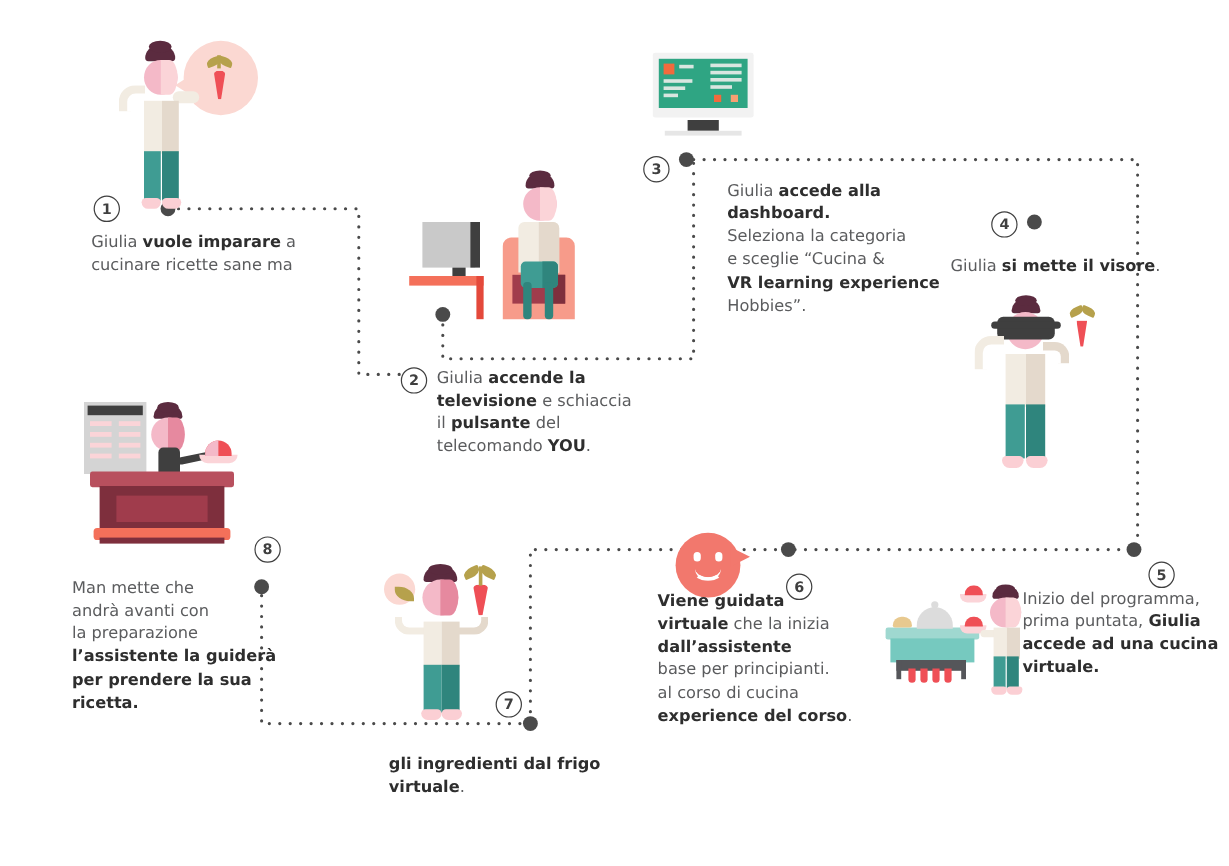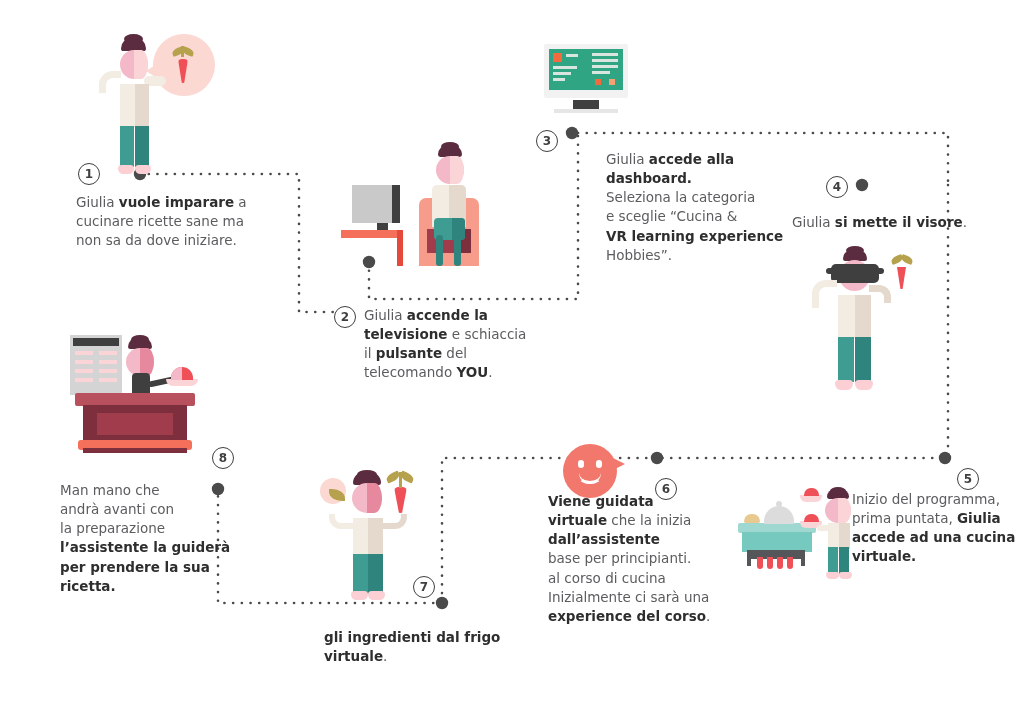--- a/index.html
+++ b/index.html
@@ -100,21 +100,20 @@
     <div class="r pantsL" style="left:22px;top:100px;width:14px;height:41px;"></div>
     <div class="r pantsD" style="left:37px;top:100px;width:14px;height:41px;"></div>
     <div class="r foot" style="left:20px;top:139px;width:16px;height:9px;border-radius:4px 4px 6px 6px;"></div>
     <div class="r foot" style="left:37px;top:139px;width:16px;height:9px;border-radius:4px 4px 6px 6px;"></div>
   </div>
 
   <div class="badge" style="left:78px;top:163px;">1</div>
   <div class="caption" style="left:76px;top:193px;width:200px;">
       <div><span>Giulia </span><b>vuole imparare</b><span> a</span></div>
       <div><span>cucinare ricette sane ma</span></div>
-      <div><span>non sa da dove iniziare.</span></div>
     </div>
 
   <div class="art" style="left:340px;top:142px;width:160px;height:122px;">
 
     <div class="r" style="left:12px;top:43px;width:44px;height:38px;background:#c9c9c9;"></div>
     <div class="r" style="left:52px;top:43px;width:8px;height:38px;background:#3f3f3f;"></div>
     <div class="r" style="left:37px;top:81px;width:11px;height:9px;background:#3f3f3f;"></div>
     <div class="r" style="left:1px;top:88px;width:62px;height:8px;background:#f4705a;"></div>
     <div class="r" style="left:57px;top:88px;width:6px;height:36px;background:#e4493b;"></div>
 
@@ -251,21 +250,20 @@
     <div class="r" style="left:15px;top:25px;width:24px;height:15px;border:3.5px solid #ffffff;border-top-color:transparent;border-left-color:transparent;border-right-color:transparent;border-radius:50%;box-sizing:border-box;transform:rotate(0deg);"></div>
   </div>
 
   <div class="badge" style="left:655px;top:478px;">6</div>
   <div class="caption" style="left:548px;top:492px;width:185px;">
       <div><b>Viene guidata</b></div>
       <div><b>virtuale</b><span> che la inizia</span></div>
       <div><b>dall’assistente</b></div>
       <div><span>base per principianti.</span></div>
       <div><span>al corso di cucina</span></div>
-      <div><span>Inizialmente ci sarà una</span></div>
       <div><b>experience del corso</b><span>.</span></div>
     </div>
 
   <div class="art" style="left:320px;top:470px;width:115px;height:128px;">
 
     <div class="r" style="left:0px;top:8px;width:26px;height:26px;border-radius:50%;background:#fbd8d2;"></div>
     <div class="r" style="left:9px;top:19px;width:16px;height:12px;background:#b6a14c;border-radius:0 80% 0 80%;"></div>
     <div class="r hair" style="left:33px;top:2px;width:28px;height:13px;border-radius:14px 14px 3px 3px;"></div>
     <div class="r hair" style="left:37px;top:0px;width:20px;height:9px;border-radius:50%;"></div>
     <div class="r" style="left:32px;top:13px;width:30px;height:30px;border-radius:50%;background:#f4b9c8;"></div>
@@ -318,21 +316,21 @@
 
     <div class="r" style="left:5px;top:58px;width:120px;height:13px;background:#b8505e;border-radius:2px;"></div>
     <div class="r" style="left:13px;top:70px;width:104px;height:39px;background:#7e2f3d;"></div>
     <div class="r" style="left:27px;top:78px;width:76px;height:22px;background:#a03c4c;"></div>
     <div class="r" style="left:8px;top:105px;width:114px;height:10px;background:#f4705a;border-radius:3px;"></div>
     <div class="r" style="left:13px;top:113px;width:104px;height:5px;background:#7e2f3d;"></div>
   </div>
 
   <div class="badge" style="left:212px;top:447px;">8</div>
   <div class="caption" style="left:60px;top:481px;width:180px;">
-      <div><span>Man mano che</span></div>
+      <div><span>Man mette che</span></div>
       <div><span>andrà avanti con</span></div>
       <div><span>la preparazione</span></div>
       <div><b>l’assistente la guiderà</b></div>
       <div><b>per prendere la sua</b></div>
       <div><b>ricetta.</b></div>
     </div>
 
 </div>
 
 </body></html>

